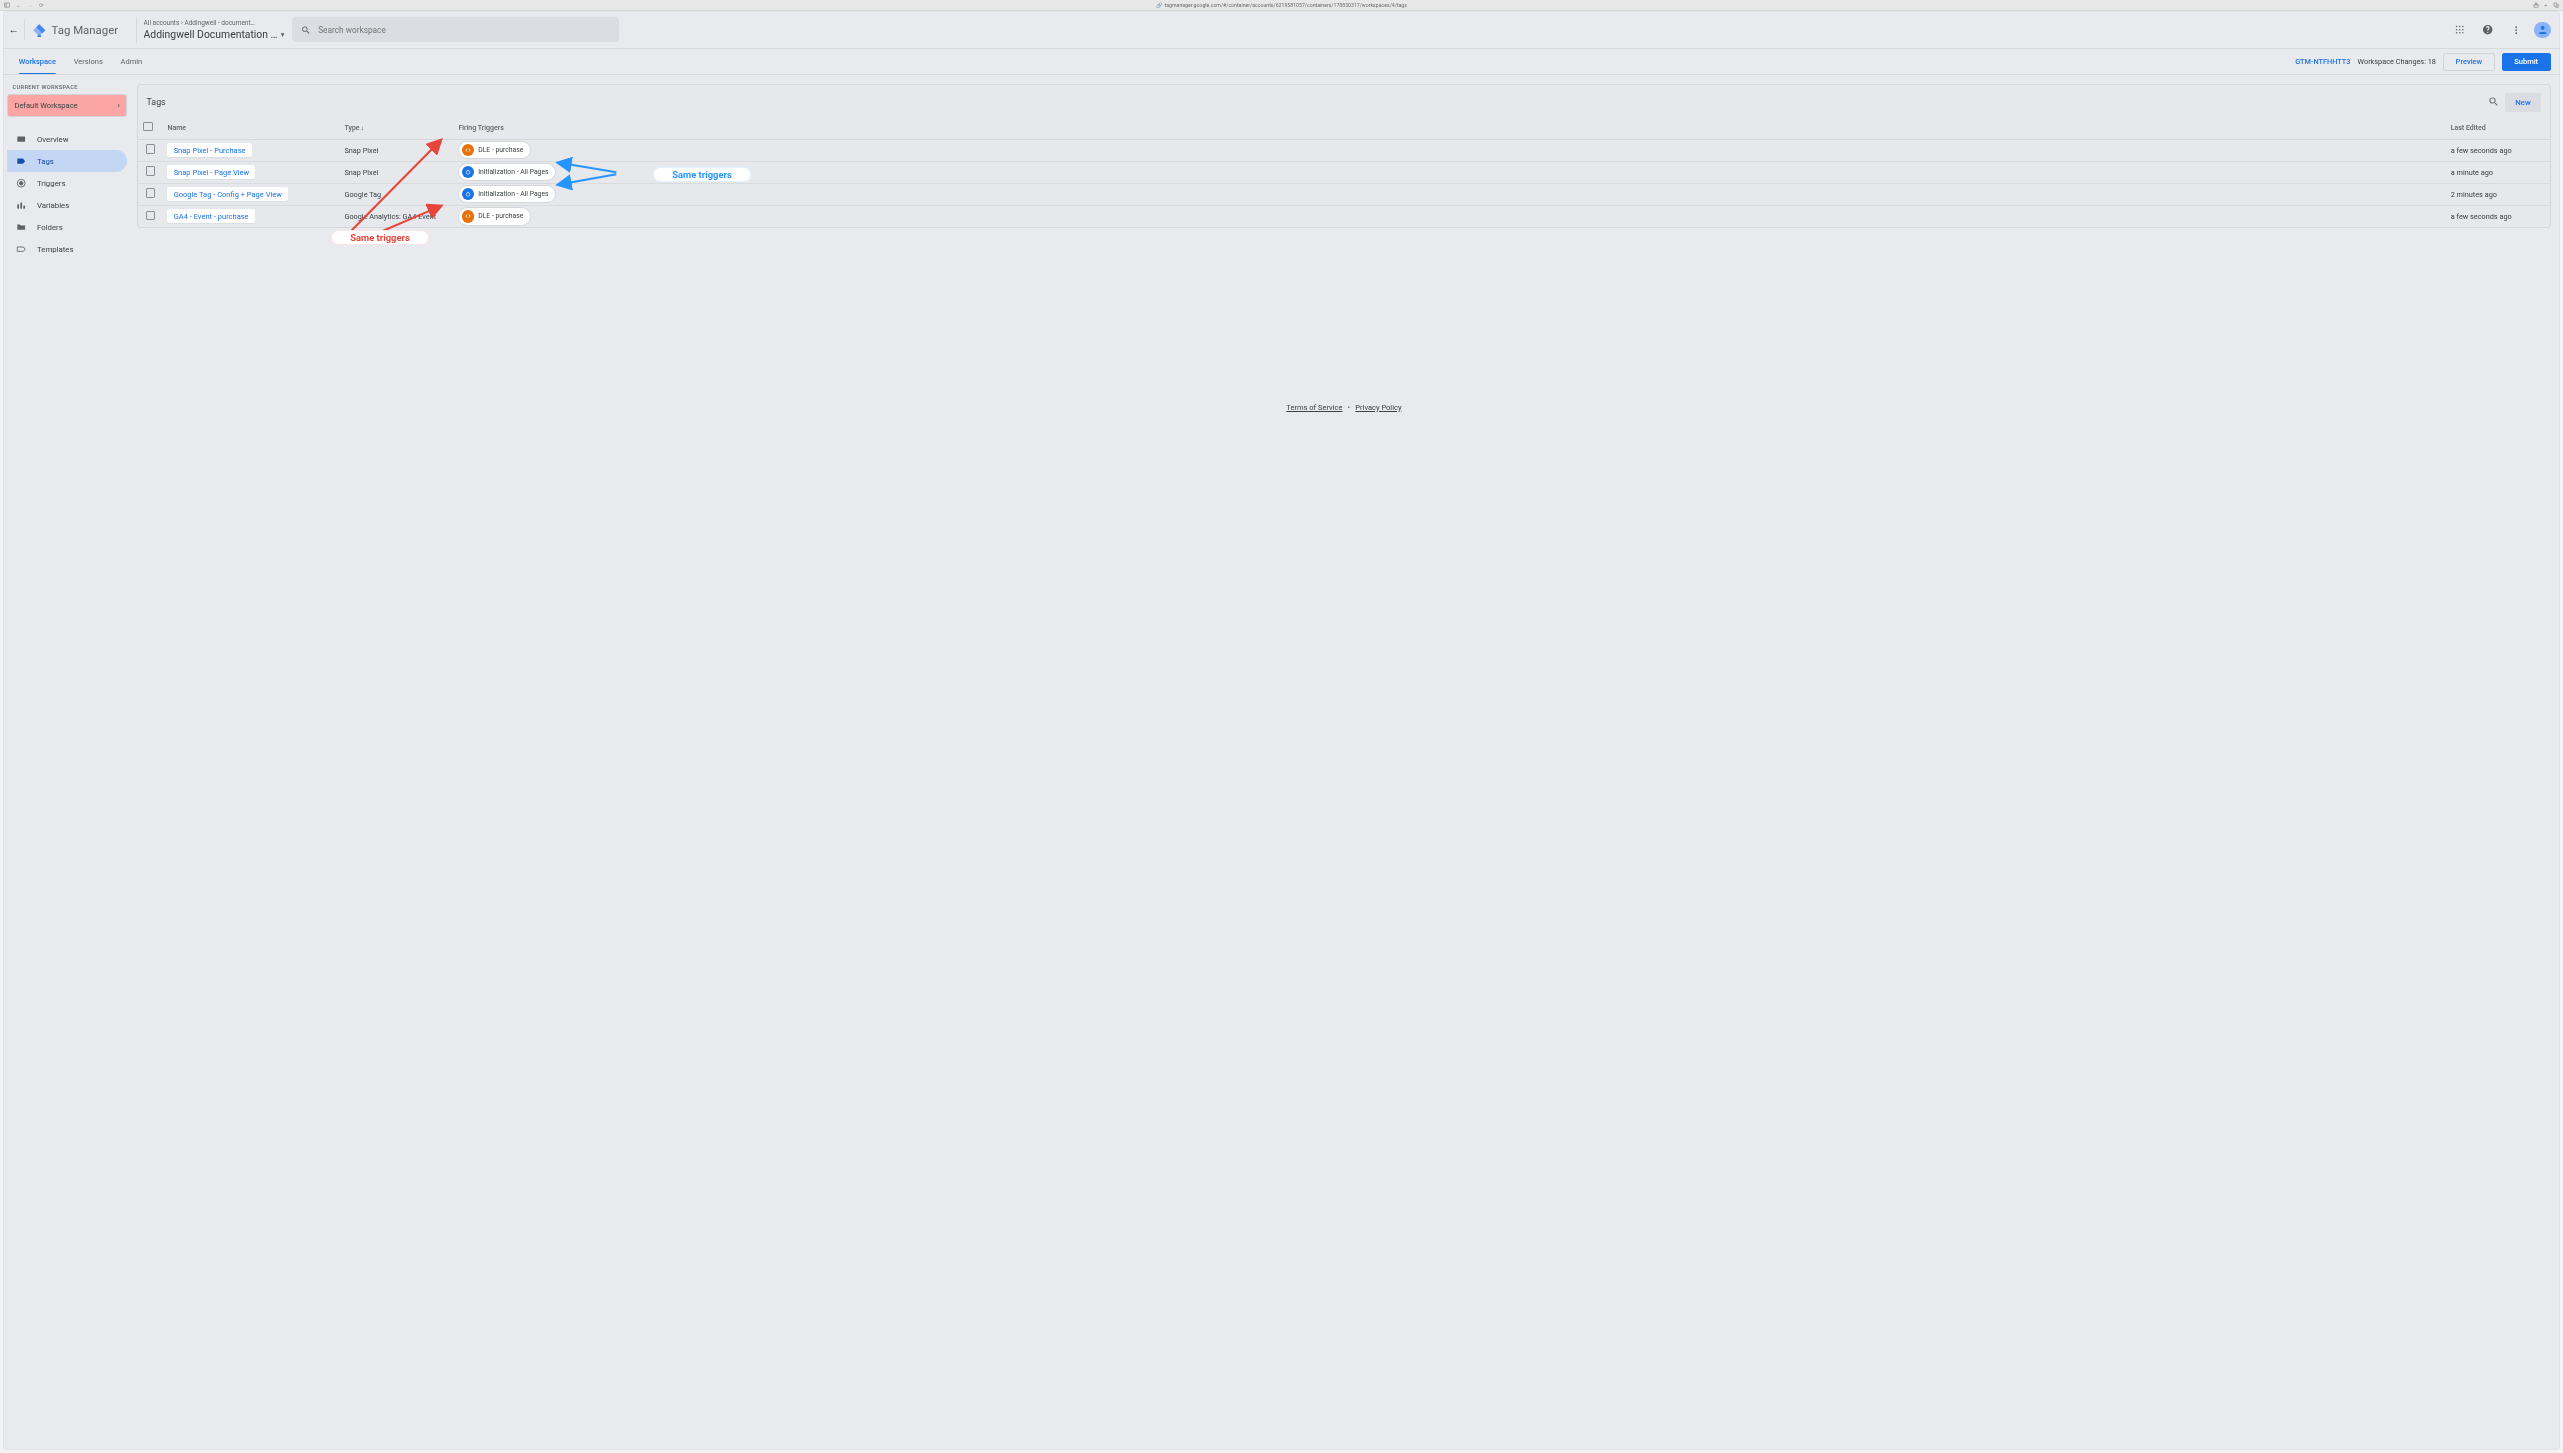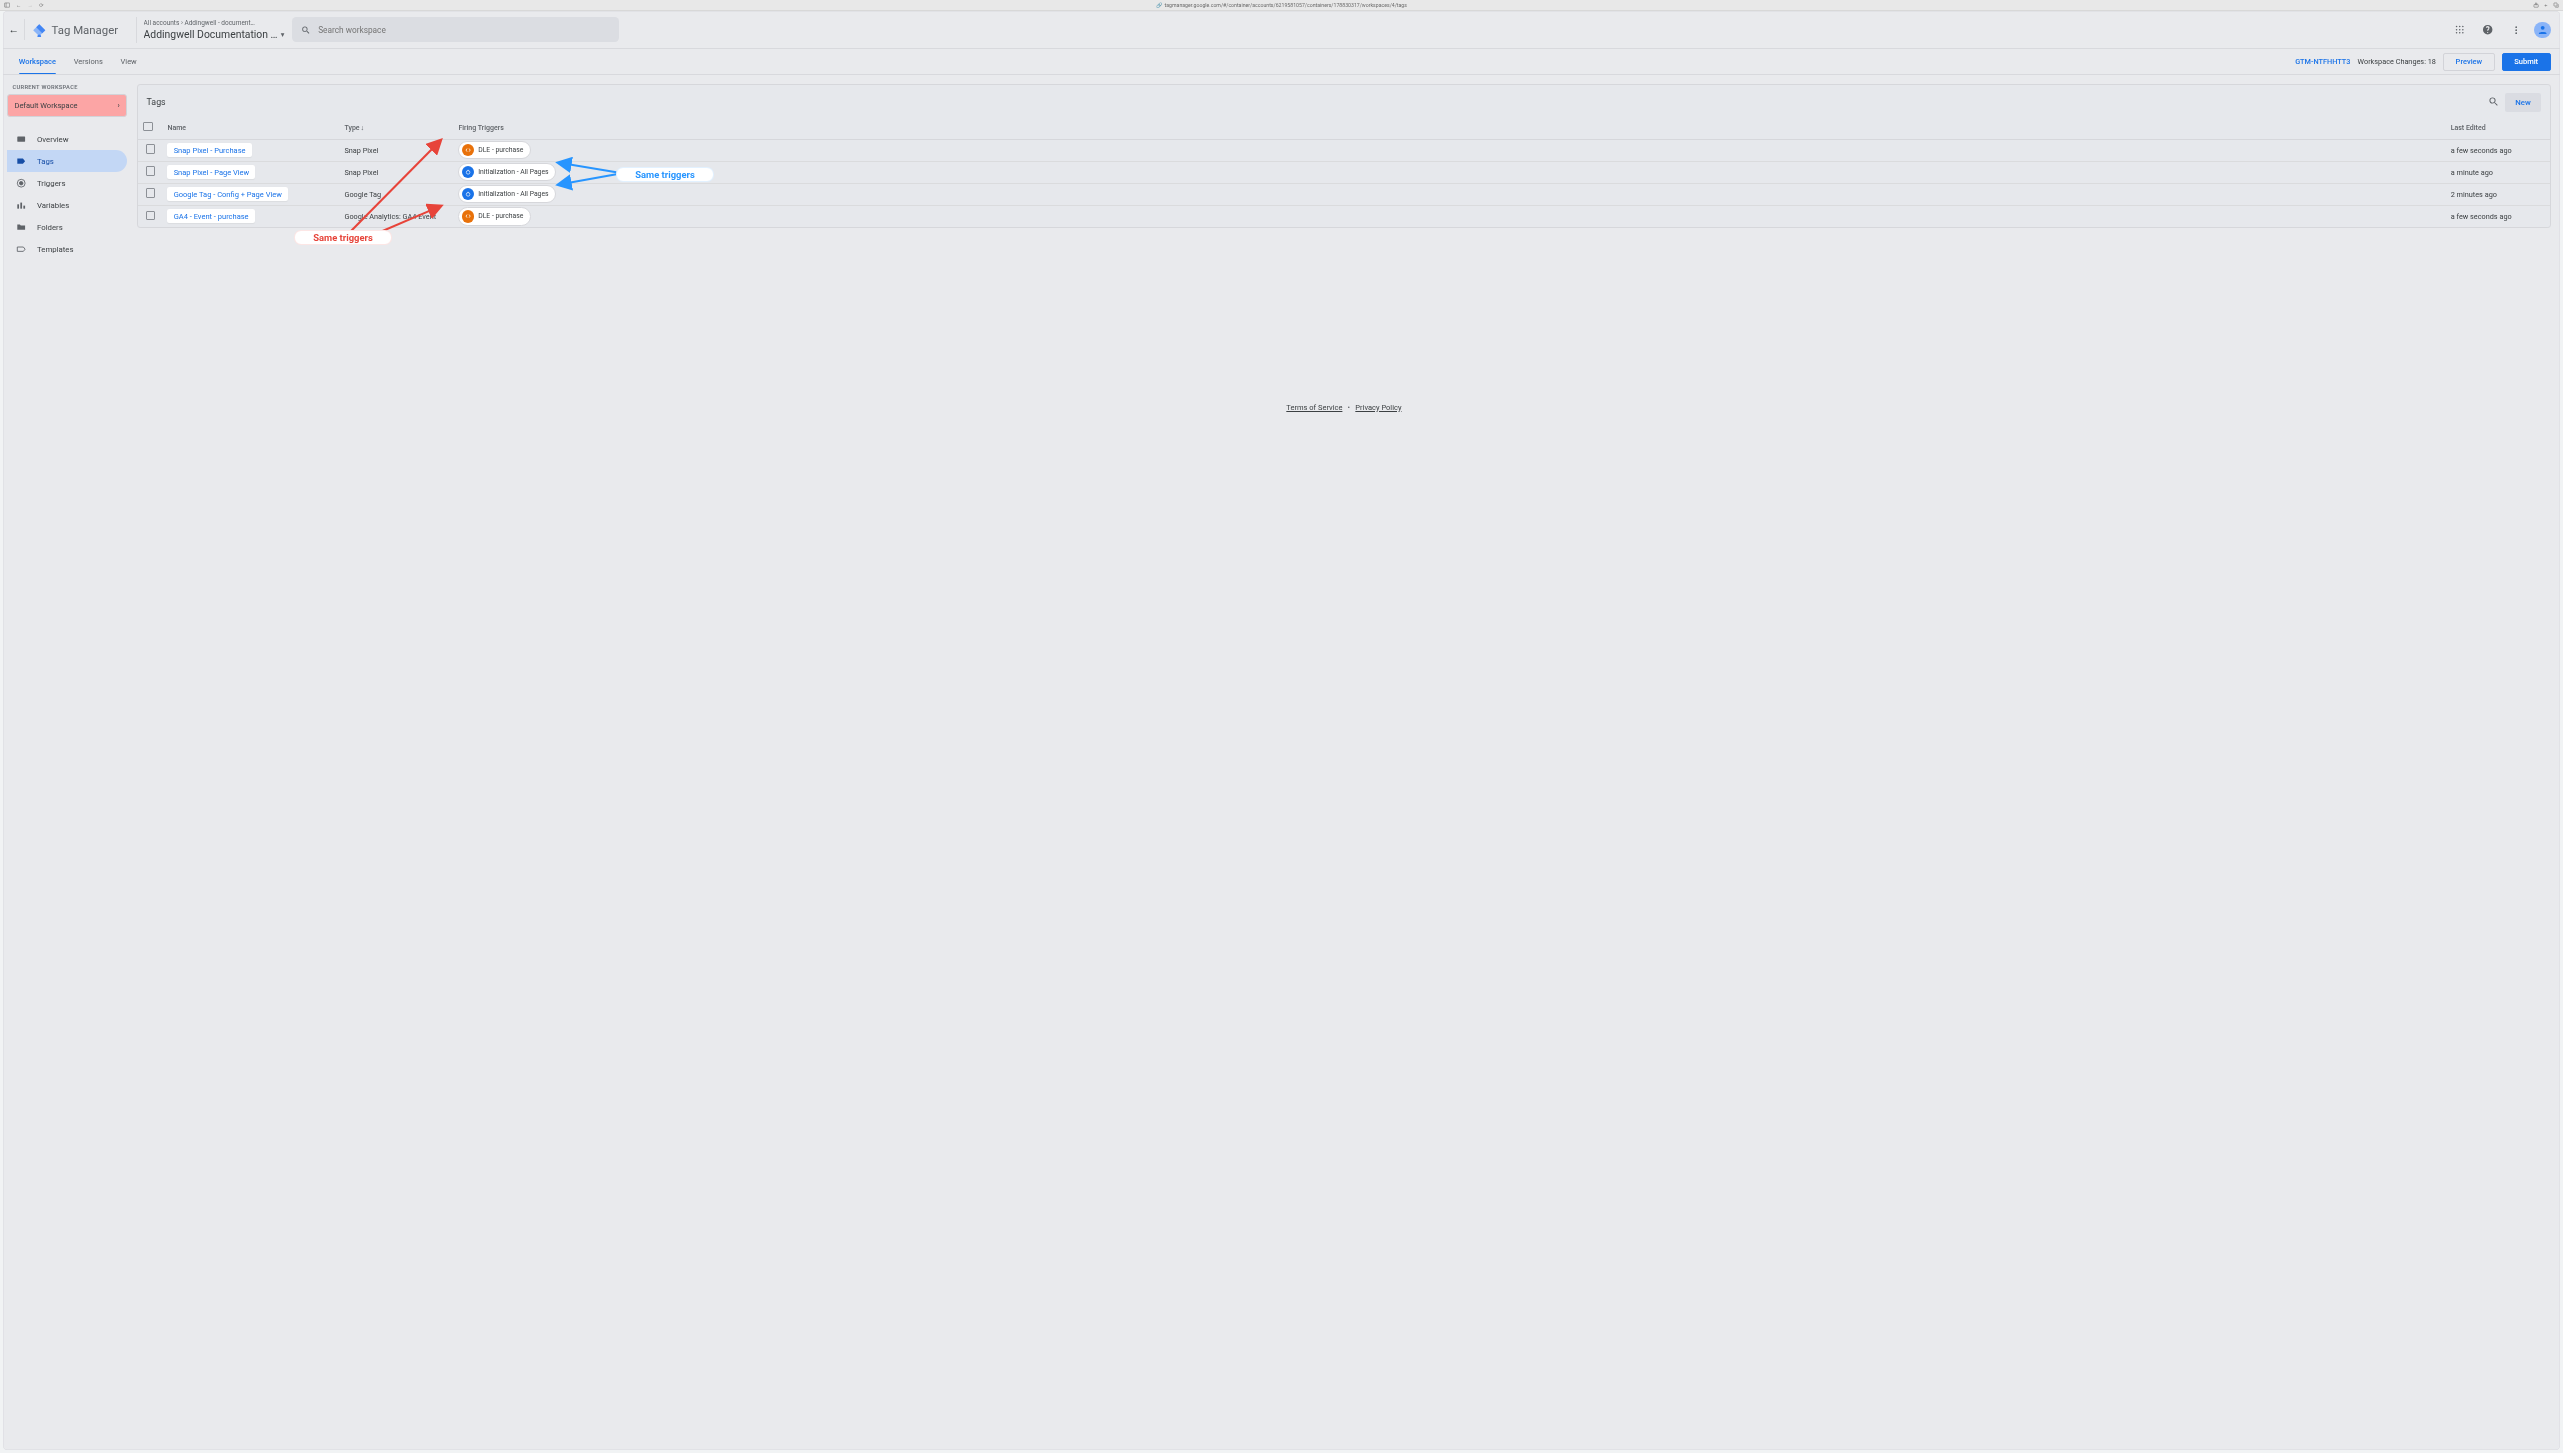--- a/index.html
+++ b/index.html
@@ -125,21 +125,21 @@
     color:#fff;
   }
   .trig-icon.orange { background:#e8710a; }
   .trig-icon.blue { background:#1a73e8; }
 
   .sort-arrow { font-size:7.3px; margin-left:1px; }
 
   
   .anno-label {
     position:absolute; background:#ffffff; color:#e7443a; font-weight:700; font-size:9.4px;
-    padding:1px 18px; border-radius:7px; border:0.5px solid #e7443a22;
+    padding:1px 18px; border-radius:7px; border:0.5px solid #e7443a22;margin-left:37px;
   }
   .anno-label.blue { color:#2795ff; border-color:#2795ff22; }
   .arrow-svg { position:absolute; overflow:visible; pointer-events:none; }
 
   .footer {
     height:26px; display:flex; align-items:center; justify-content:center; font-size:7.5px; color:#3c4043;
     gap:5.2px;
   }
   .footer a { color:#3c4043; text-decoration:underline; }
   .dot { color:#5f6368; }
@@ -240,21 +240,21 @@
             <circle cx="12" cy="8" r="4"></circle>
             <path d="M4 20c0-4 16-4 16 0v1H4z"></path>
           </svg>
       </div>
     </div>
   </div>
 
   <div class="nav-row">
     <div class="nav-item active">Workspace</div>
     <div class="nav-item">Versions</div>
-    <div class="nav-item">View</div>
+    <div class="nav-item">Admin</div>
     <div class="nav-right">
       <span class="container-id">GTM-NTFHHTT3</span>
       <span class="changes">Workspace Changes: 18</span>
       <div class="btn">Preview</div>
       <div class="btn primary">Submit</div>
     </div>
   </div>
 
   <div class="main">
     <div class="sidebar">

